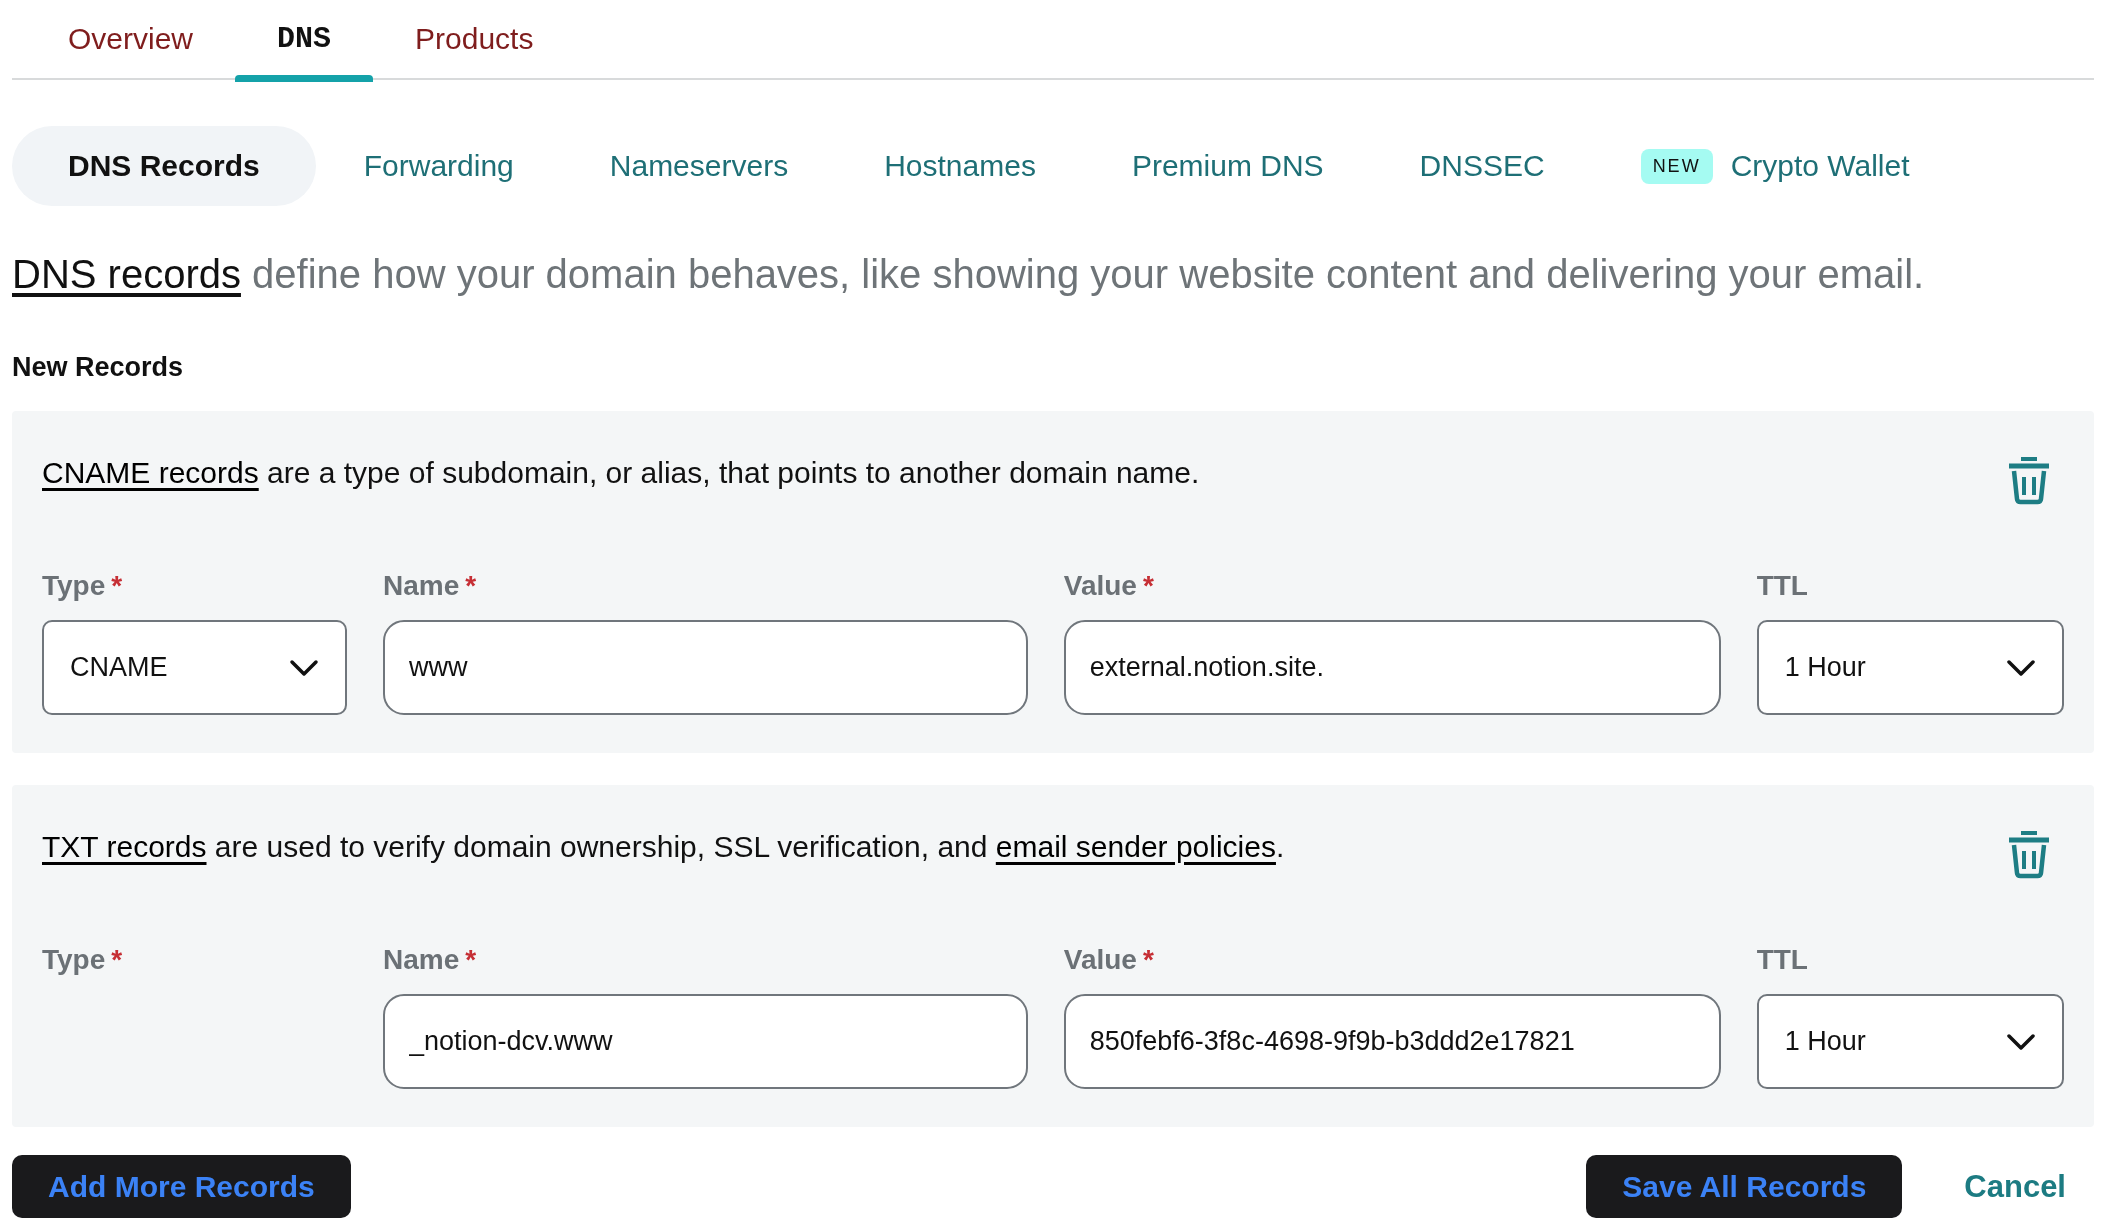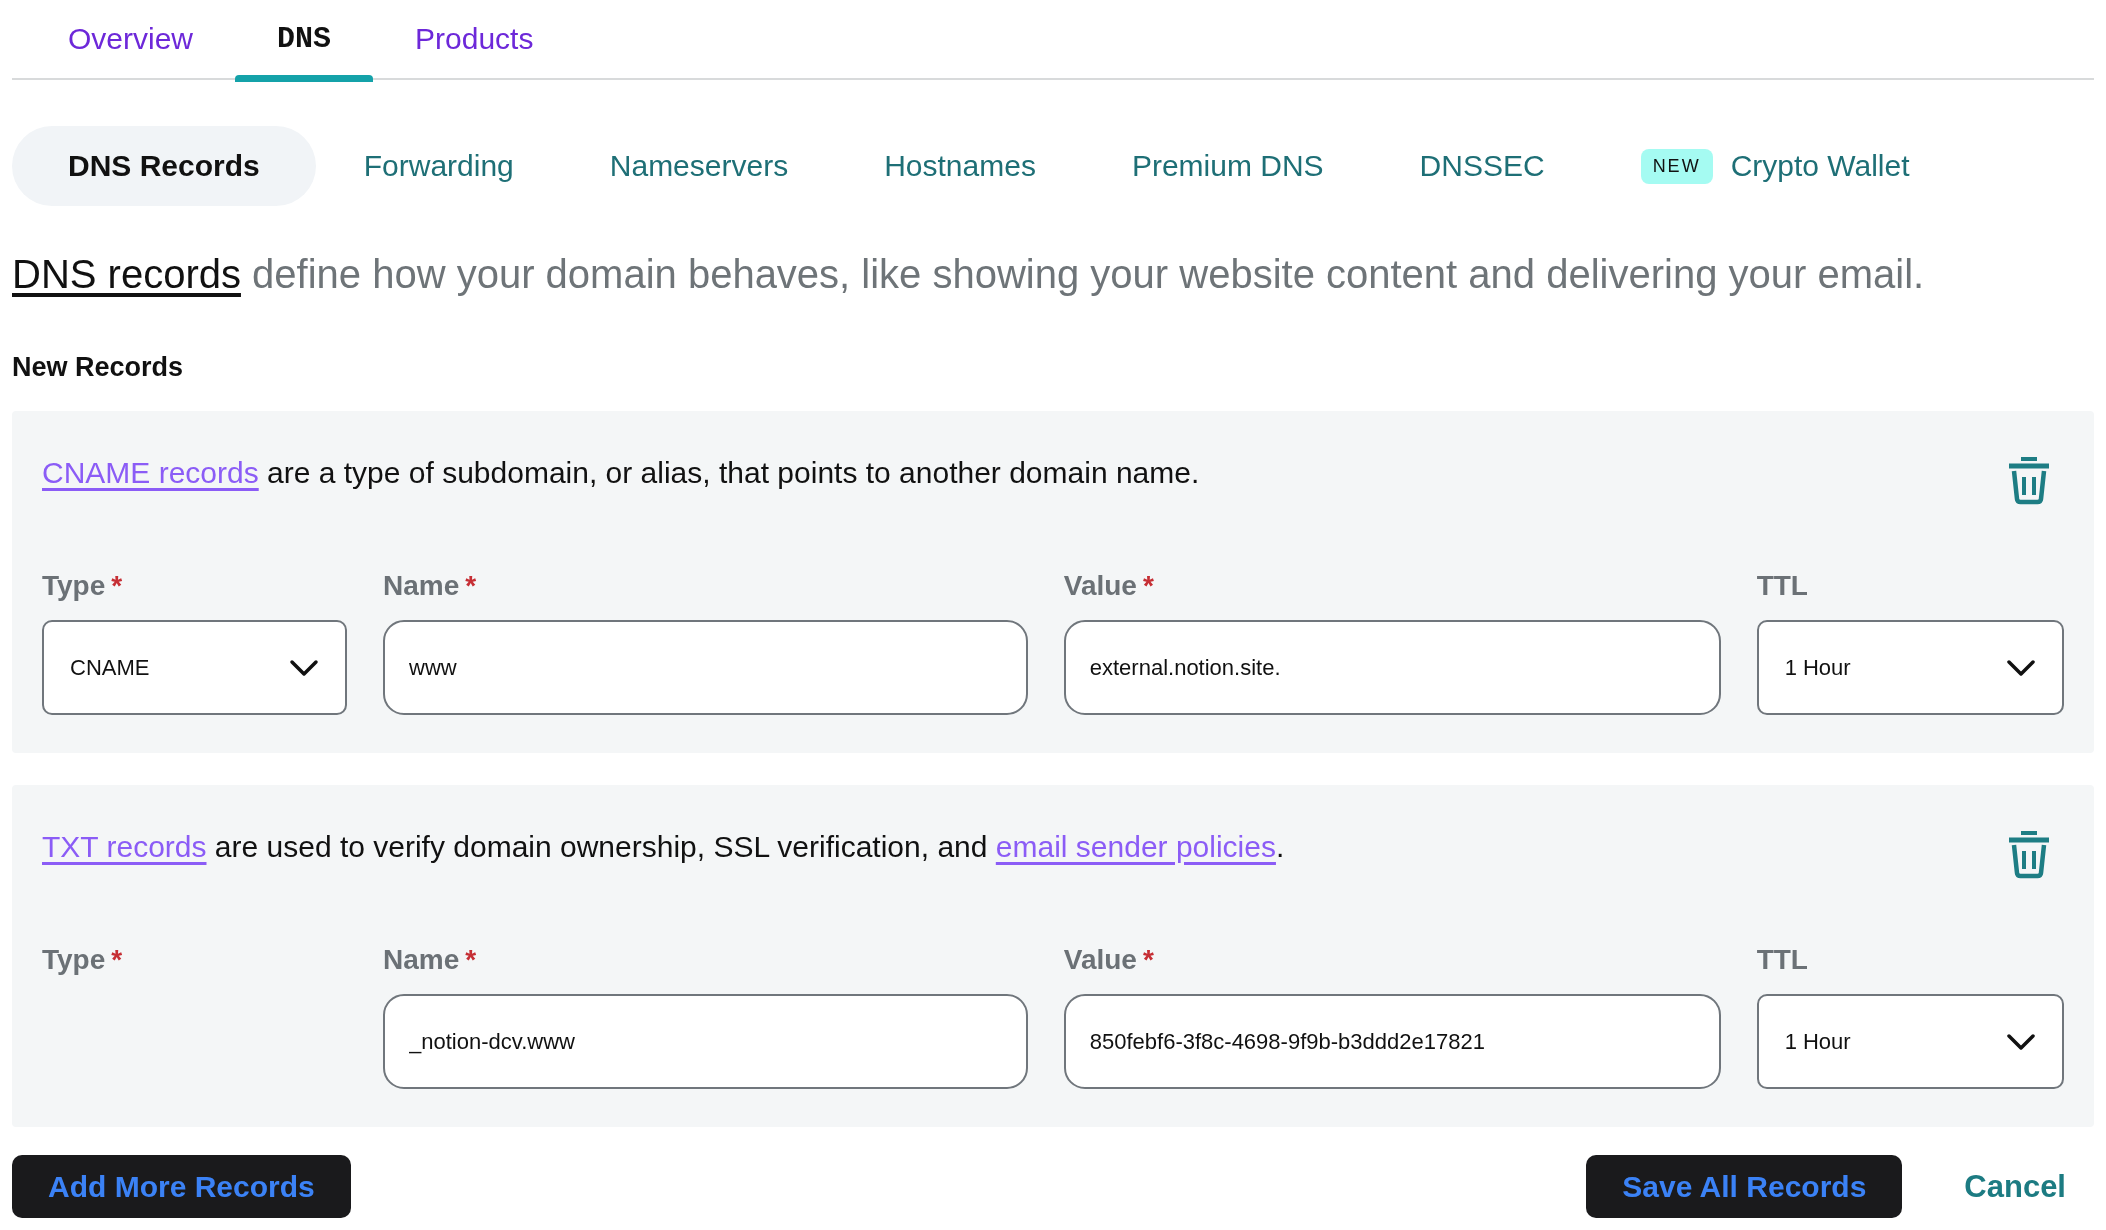--- a/index.html
+++ b/index.html
@@ -18,21 +18,21 @@
     height: 80px;
     border-bottom: 2px solid #d8dadb;
     padding-left: 14px;
   }
   .top-tab {
     position: relative;
     display: flex;
     align-items: center;
     padding: 0 42px;
     font-size: 30px;
-    color: #6d28d9;
+    color: #7f1d1d;
     cursor: pointer;
   }
   .top-tab.active { color: #111111; font-weight: bold; font-family: Liberation Mono, monospace; }
   .top-tab.active::after {
     content: "";
     position: absolute;
     left: 0; right: 0; bottom: -4px;
     height: 7px;
     background: #14a2a9;
     border-radius: 4px 4px 0 0;
@@ -97,21 +97,21 @@
   }
   .card + .card { margin-top: 32px; }
   .card-desc {
     display: flex;
     justify-content: space-between;
     align-items: flex-start;
     font-size: 30px;
     line-height: 40px;
     color: #111111;
   }
-  .card-desc a { color: #8b5cf6; text-decoration: underline; text-underline-offset: 5px; cursor: pointer; }
+  .card-desc a { color: #000000; text-decoration: underline; text-underline-offset: 5px; cursor: pointer; }
   .card-desc a:empty { display: none; }
   .trash-btn {
     background: none; border: none; cursor: pointer;
     padding: 0; margin-right: 12px; margin-top: 2px;
     flex: 0 0 auto;
   }
 
   .fields-row {
     display: flex;
     justify-content: space-between;
@@ -128,21 +128,21 @@
     color: #6b7176;
     margin-bottom: 18px;
   }
   .req { color: #c62f35; margin-left: 6px; }
   .req:empty { display: none; }
   .field-box, .field-input {
     height: 95px;
     border: 2.5px solid #70767c;
     border-radius: 10px;
     background: #ffffff;
-    font-size: 22px;
+    font-size: 27px;
     color: #111111;
     font-family: "Liberation Sans", sans-serif;
   }
   .field-input { width: 100%; padding: 12px 24px; outline: none; border-radius: 21px; }
   .field-box {
     display: flex;
     align-items: center;
     justify-content: space-between;
     padding: 0 26px;
     cursor: pointer;

